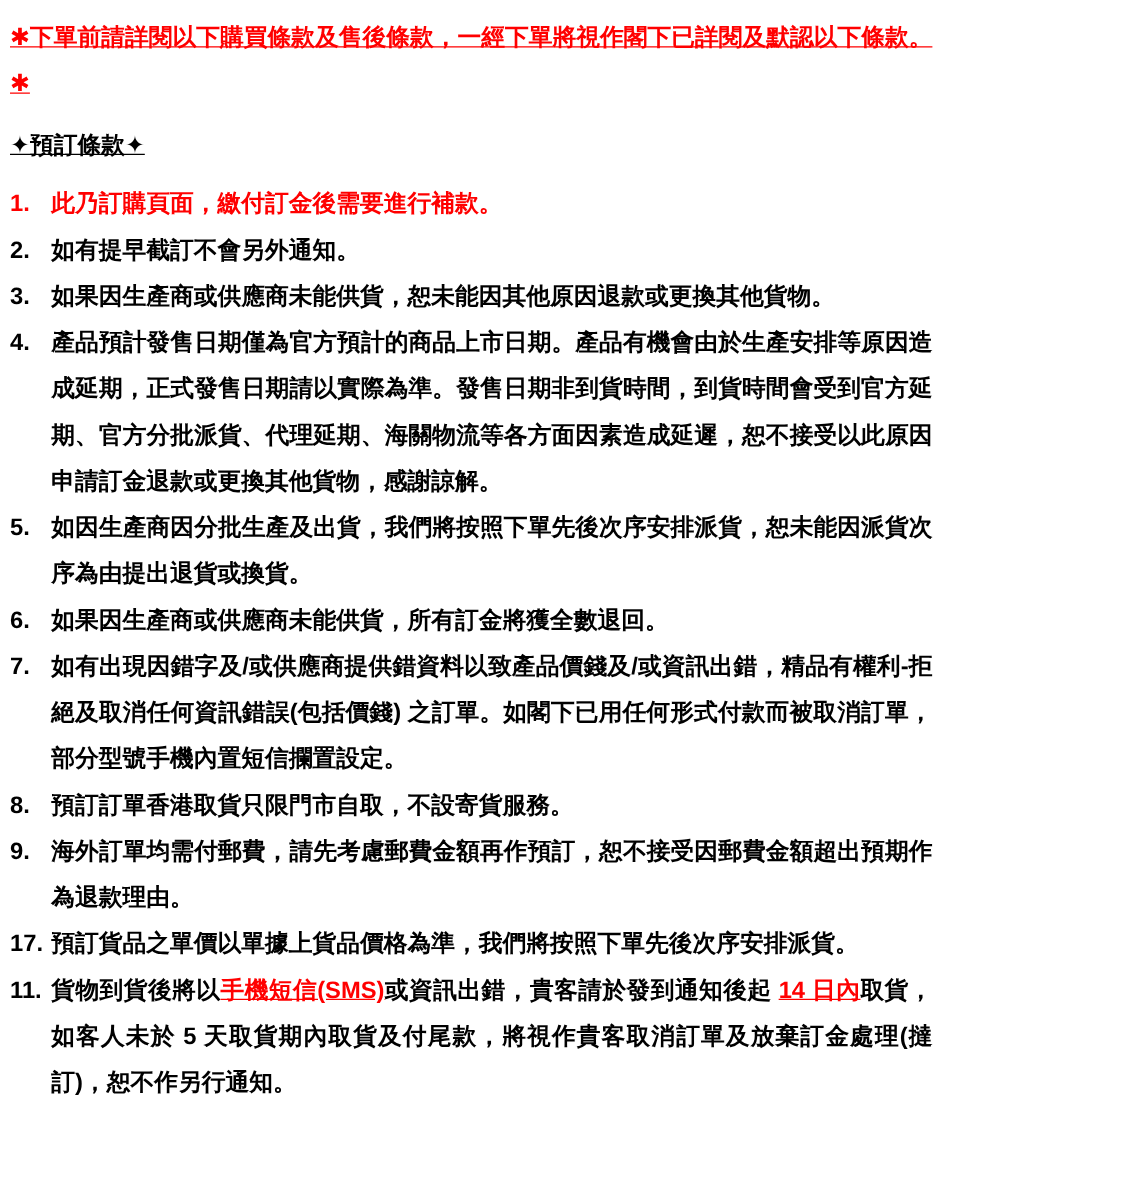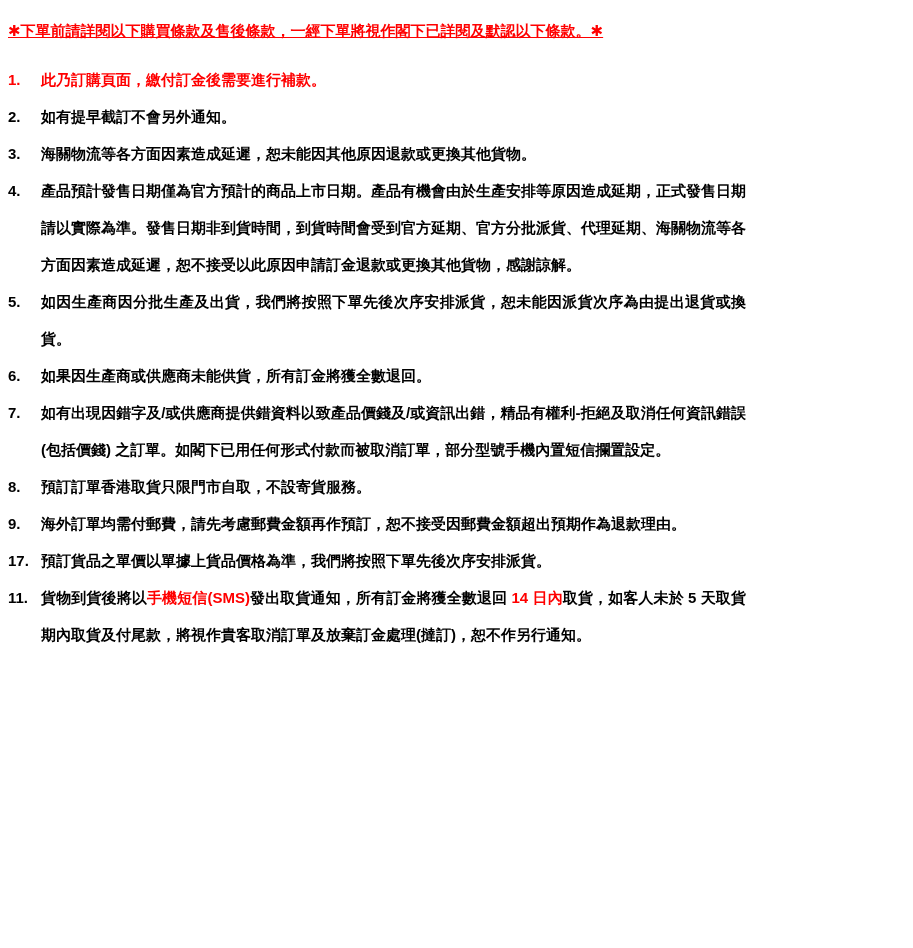--- a/index.html
+++ b/index.html
@@ -13,21 +13,21 @@
     margin: 0;
     background: var(--paper);
     color: var(--ink);
     font-family: "Liberation Sans", "DejaVu Sans", sans-serif;
     font-weight: 700;
   }
   .doc {
     width: 754px;
     min-height: 948px;
     padding: 10px 8px 12px 8px;
-    font-size: 15px;
+    font-size: 19px;
     line-height: 37px;
   }
   .warning {
     color: var(--red);
     text-decoration: underline;
     margin: 2px 0 12px 0;
   }
   .section-title {
     display: inline-block;
     text-decoration: underline;
@@ -48,47 +48,51 @@
   }
   .num.red { color: var(--red); }
   .body {
     flex: 1;
     text-align: justify;
   }
   .seg-normal { color: var(--ink); }
   .seg-red { color: var(--red); margin-top: 45px; }
   .seg-red-u {
     color: var(--red);
+    text-decoration: underline;
     margin-top: 44px;
   }
   .seg-link {
     color: var(--blue);
     text-decoration: underline;
     cursor: pointer;
   }
 </style>
 </head>
 <body>
 
 <div class="doc">
   <div class="warning">✱下單前請詳閱以下購買條款及售後條款，一經下單將視作閣下已詳閱及默認以下條款。✱</div>
 
+  <div>
+    <span class="section-title">✦預訂條款✦</span>
+  </div>
 
   <ol class="terms">
       <li>
         <span class="num red">1.</span>
         <span class="body"><span class="seg-red">此乃訂購頁面，繳付訂金後需要進行補款。</span></span>
       </li>
       <li>
         <span class="num">2.</span>
         <span class="body"><span class="seg-normal">如有提早截訂不會另外通知。</span></span>
       </li>
       <li>
         <span class="num">3.</span>
-        <span class="body"><span class="seg-normal">海關物流等各方面因素造成延遲，恕未能因其他原因退款或更換其他貨物。</span></span>
+        <span class="body"><span class="seg-normal">如果因生產商或供應商未能供貨，恕未能因其他原因退款或更換其他貨物。</span></span>
       </li>
       <li>
         <span class="num">4.</span>
         <span class="body"><span class="seg-normal">產品預計發售日期僅為官方預計的商品上市日期。產品有機會由於生產安排等原因造成延期，正式發售日期請以實際為準。發售日期非到貨時間，到貨時間會受到官方延期、官方分批派貨、代理延期、海關物流等各方面因素造成延遲，恕不接受以此原因申請訂金退款或更換其他貨物，感謝諒解。</span></span>
       </li>
       <li>
         <span class="num">5.</span>
         <span class="body"><span class="seg-normal">如因生產商因分批生產及出貨，我們將按照下單先後次序安排派貨，恕未能因派貨次序為由提出退貨或換貨。</span></span>
       </li>
       <li>
@@ -106,16 +110,16 @@
       <li>
         <span class="num">9.</span>
         <span class="body"><span class="seg-normal">海外訂單均需付郵費，請先考慮郵費金額再作預訂，恕不接受因郵費金額超出預期作為退款理由。</span></span>
       </li>
       <li>
         <span class="num">17.</span>
         <span class="body"><span class="seg-normal">預訂貨品之單價以單據上貨品價格為準，我們將按照下單先後次序安排派貨。</span></span>
       </li>
       <li>
         <span class="num">11.</span>
-        <span class="body"><span class="seg-normal">貨物到貨後將以</span><span class="seg-red-u">手機短信(SMS)</span><span class="seg-normal">發出取貨通知，所有訂金將獲全數退回 </span><span class="seg-red-u">14 日內</span><span class="seg-normal">取貨，如客人未於 5 天取貨期內取貨及付尾款，將視作貴客取消訂單及放棄訂金處理(撻訂)，恕不作另行通知。</span></span>
+        <span class="body"><span class="seg-normal">貨物到貨後將以</span><span class="seg-red-u">手機短信(SMS)</span><span class="seg-normal">或資訊出錯，貴客請於發到通知後起 </span><span class="seg-red-u">14 日內</span><span class="seg-normal">取貨，如客人未於 5 天取貨期內取貨及付尾款，將視作貴客取消訂單及放棄訂金處理(撻訂)，恕不作另行通知。</span></span>
       </li>
     </ol>
 </div>
 
 </body></html>

